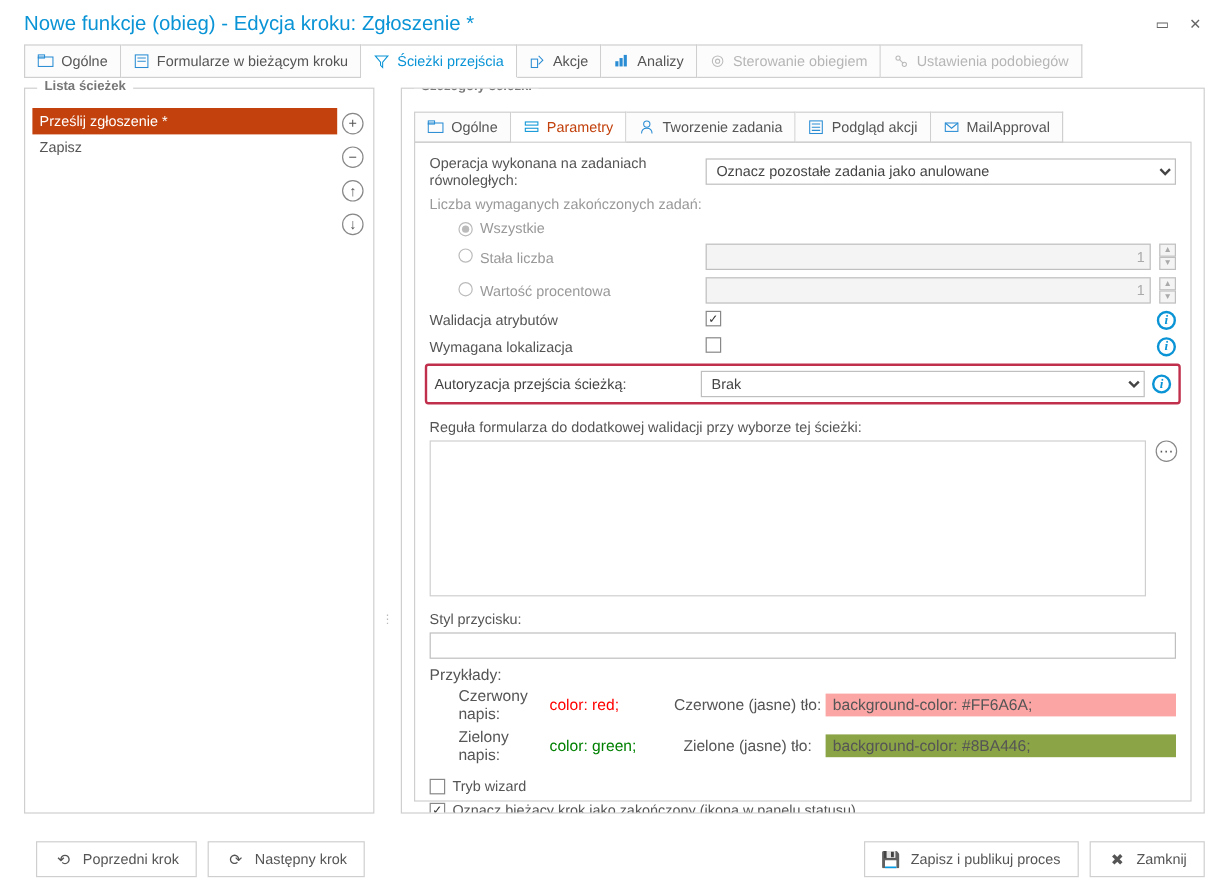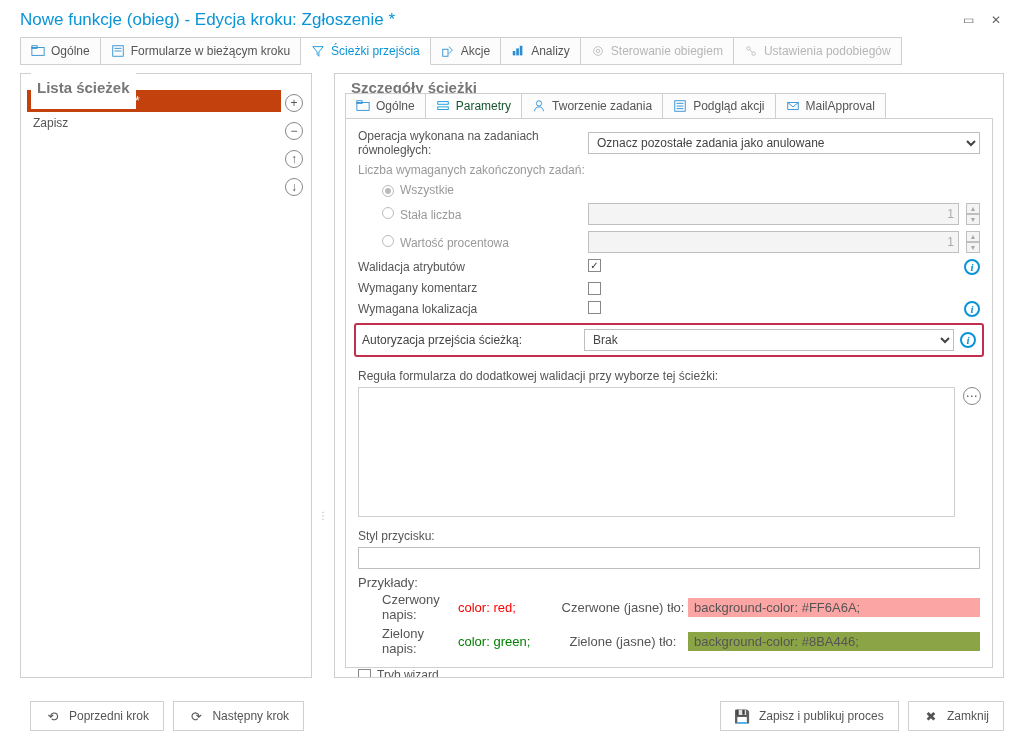--- a/index.html
+++ b/index.html
@@ -71,22 +71,22 @@
     gap: 8px;
     padding: 8px 14px 0 20px;
   }
   .fieldset {
     position: relative;
   }
   .fieldset > .legend {
     position: absolute;
     top: -8px; left: 10px;
     background: #fff;
-    padding: 13px 6px;
-    font-size: 15px;
+    padding: 0 6px;
+    font-size: 11px;
     font-weight: 700;
     color: #777;
   }
   .left-panel {
     width: 292px;
     border: 1px solid #cfcfcf;
     height: 605px;
     padding: 10px 6px 6px 6px;
     display: flex;
     align-items: flex-start;
@@ -146,21 +146,21 @@
     padding: 5px 10px;
     display: flex; align-items: center; gap: 6px;
     cursor: pointer;
     color: #555;
     position: relative; top: 1px;
   }
   .inner-tabs .itab + .itab { border-left: none; }
   .inner-tabs .itab.active {
     background: #fff;
     border-bottom-color: #fff;
-    color: #14532d;
+    color: #c2410c;
   }
   .inner-body {
     border: 1px solid #cfcfcf;
     border-top: 1px solid #cfcfcf;
     margin-top: 0;
     height: 550px;
     padding: 10px 12px;
     position: relative;
   }
   .form-row {
@@ -493,26 +493,20 @@
 
       <div class="form-row">
         <div class="lbl">Walidacja atrybutów</div>
         <div class="ctrl">
           <span class="chk">✓</span>
           <span style="flex:1"></span>
           <span class="info">i</span>
         </div>
       </div>
       <div class="form-row">
-        <div class="lbl">Wymagany komentarz</div>
-        <div class="ctrl">
-            <span class="chk"></span>
-          </div>
-      </div>
-      <div class="form-row">
         <div class="lbl">Wymagana lokalizacja</div>
         <div class="ctrl">
           <span class="chk"></span>
           <span style="flex:1"></span>
           <span class="info">i</span>
         </div>
       </div>
 
       <div class="section-hi">
         <div class="lbl">Autoryzacja przejścia ścieżką:</div>

